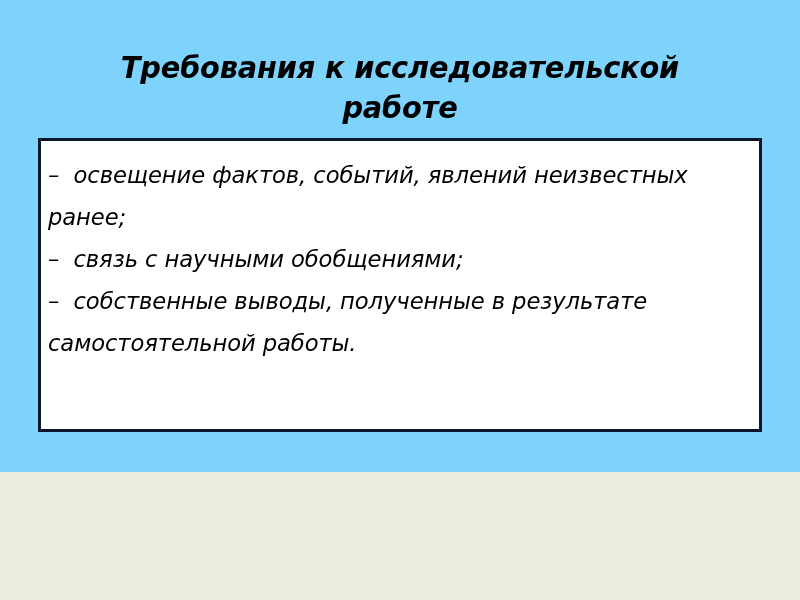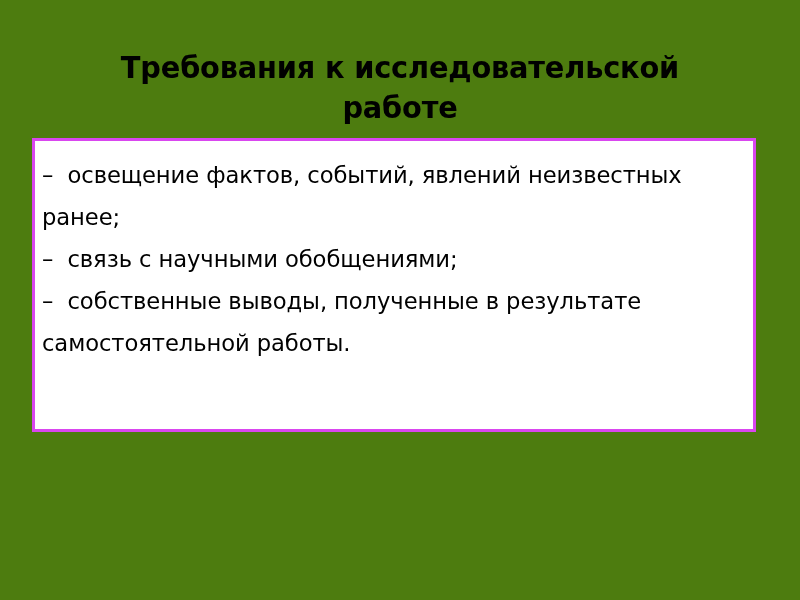--- a/index.html
+++ b/index.html
@@ -12,23 +12,24 @@
     height: 600px;
     overflow: hidden;
     background: #e9eedc;
     font-family: "DejaVu Sans", "Liberation Sans", sans-serif;
     -webkit-font-smoothing: antialiased;
   }
 
   .slide {
     position: relative;
     width: 800px;
-    height: 600px;
-    background: #4d7c0f;
+    height: 472px;
+    background: #7dd3fc;
     box-sizing: border-box;
+    font-style: italic;
   }
 
   
   .slide-title {
     position: absolute;
     left: 60px;
     top: 26px;
     width: 680px;
     text-align: center;
     font-family: "DejaVu Sans", "Liberation Sans", sans-serif;
@@ -41,27 +42,27 @@
     transform-origin: 50% 50%;
     white-space: normal;
   }
   .slide-title .title-line {
     display: block;
   }
 
   
   .content-box {
     position: absolute;
-    left: 32px;
+    left: 38px;
     top: 138px;
     width: 724px;
     height: 294px;
     box-sizing: border-box;
     background: #ffffff;
-    border: 3px solid #d946ef;
+    border: 3px solid #0f172a;
   }
 
   .bullet-list {
     margin: 0;
     padding: 13px 18px 0 7px;
     list-style: none;
   }
 
   .bullet-item {
     font-family: "DejaVu Sans", "Liberation Sans", sans-serif;

